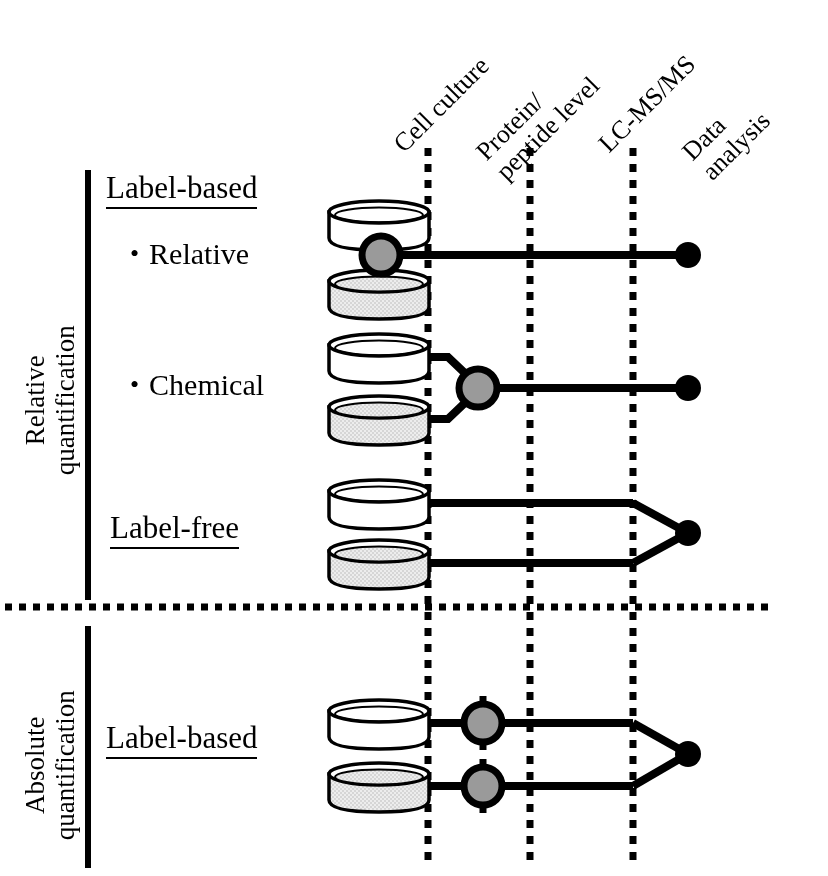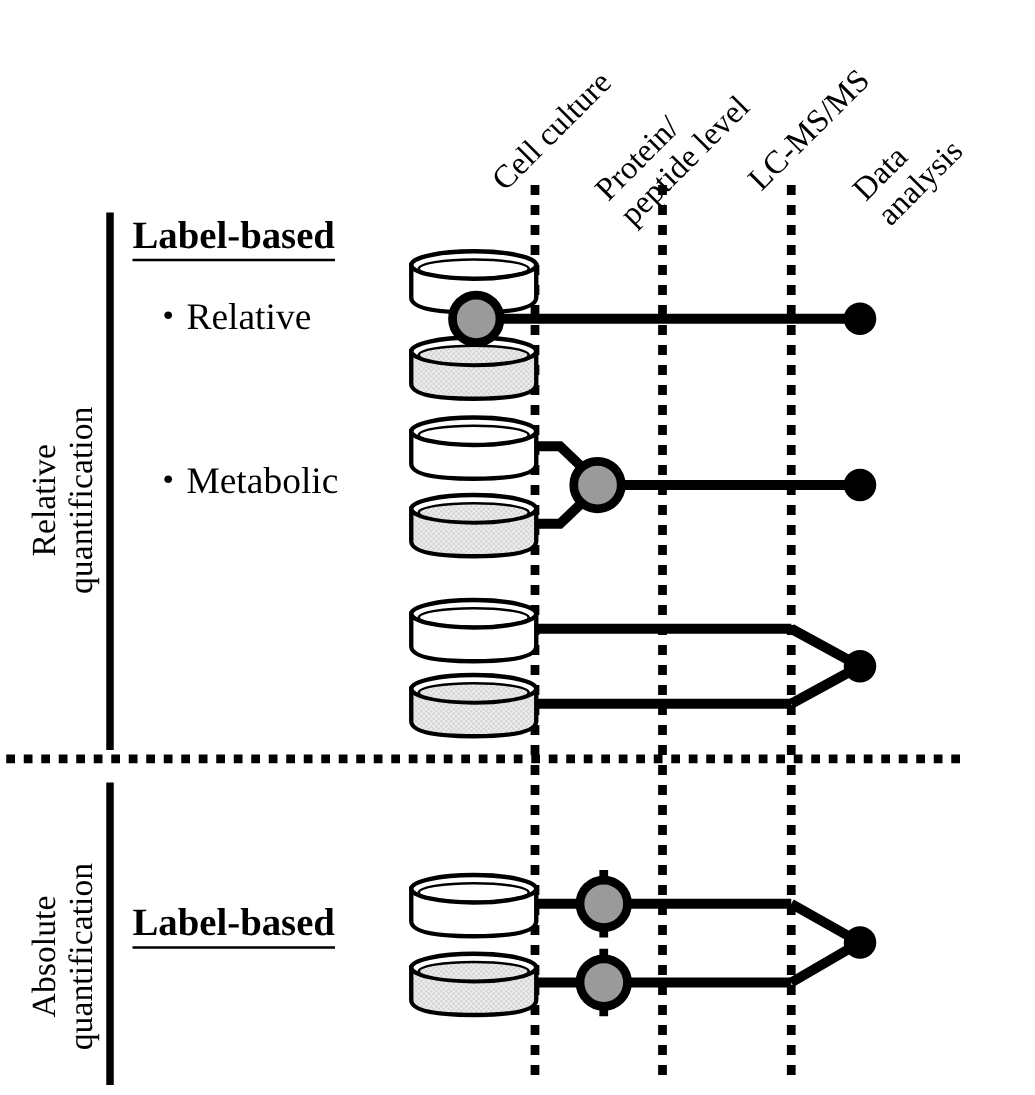--- a/index.html
+++ b/index.html
@@ -40,21 +40,20 @@
     line-height: 1.12em;
     text-align: center;
     white-space: pre-line;
     transform-origin: center center;
     transform: rotate(-90deg);
   }
   .cat-label {
     position: absolute;
     font-size: 31px;
     white-space: nowrap;
-    font-weight: bold;
   }
   .cat-label.underlined {
     border-bottom: 2.5px solid #000;
     padding-bottom: 1px;
   }
   .bullet-label {
     position: absolute;
     font-size: 30px;
     white-space: nowrap;
   }
@@ -85,23 +84,24 @@
   <div class="side-label" style="left:-85px; top:735px; width:270px;">Absolute
 quantification</div>
 
   <div class="cat-label underlined" style="left:106px; top:170px;">Label-based</div>
 
   <div class="bullet-label" style="left:130px; top:237px;">
     <span class="bullet-dot">•</span><span>Relative</span>
   </div>
 
   <div class="bullet-label" style="left:130px; top:368px;">
-    <span class="bullet-dot">•</span><span>Metabolic</span>
+    <span class="bullet-dot">•</span><span>Chemical</span>
   </div>
 
+  <div class="cat-label underlined" style="left:110px; top:510px;">Label-free</div>
 
   <div class="cat-label underlined" style="left:106px; top:720px;">Label-based</div>
 
   <svg class="layer" viewBox="0 0 828 876">
     <defs>
       <pattern id="stipple" width="4" height="4" patternUnits="userSpaceOnUse">
         <rect width="4" height="4" fill="#ededed"></rect>
         <rect width="2" height="2" fill="#d6d6d6"></rect>
         <rect x="2" y="2" width="2" height="2" fill="#d6d6d6"></rect>
       </pattern>

